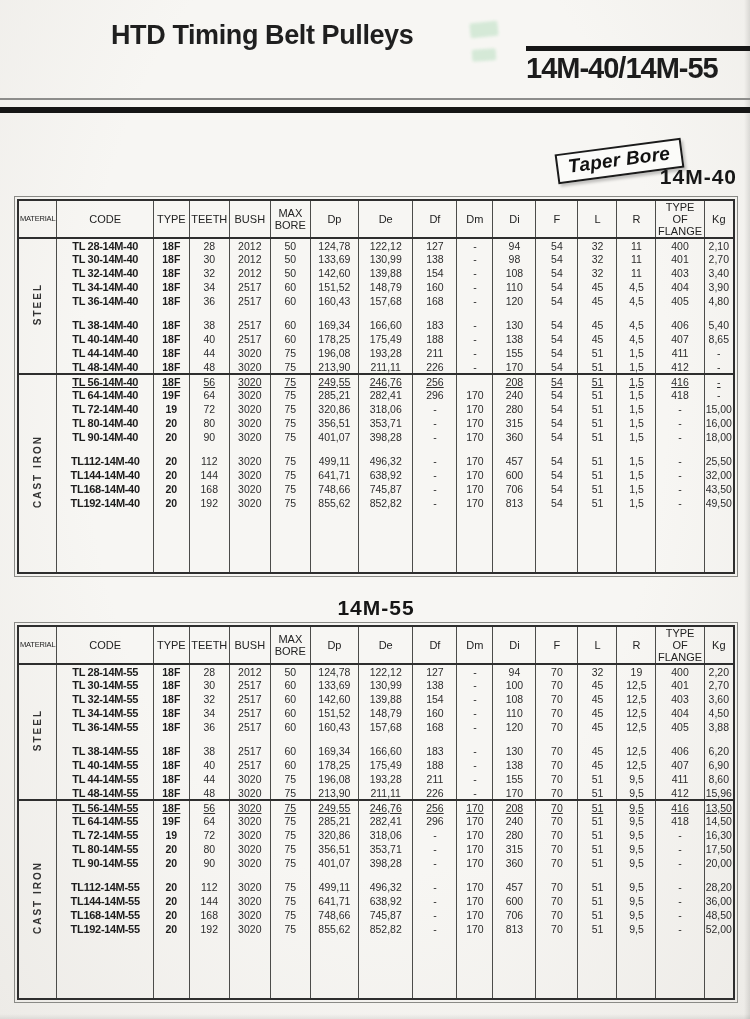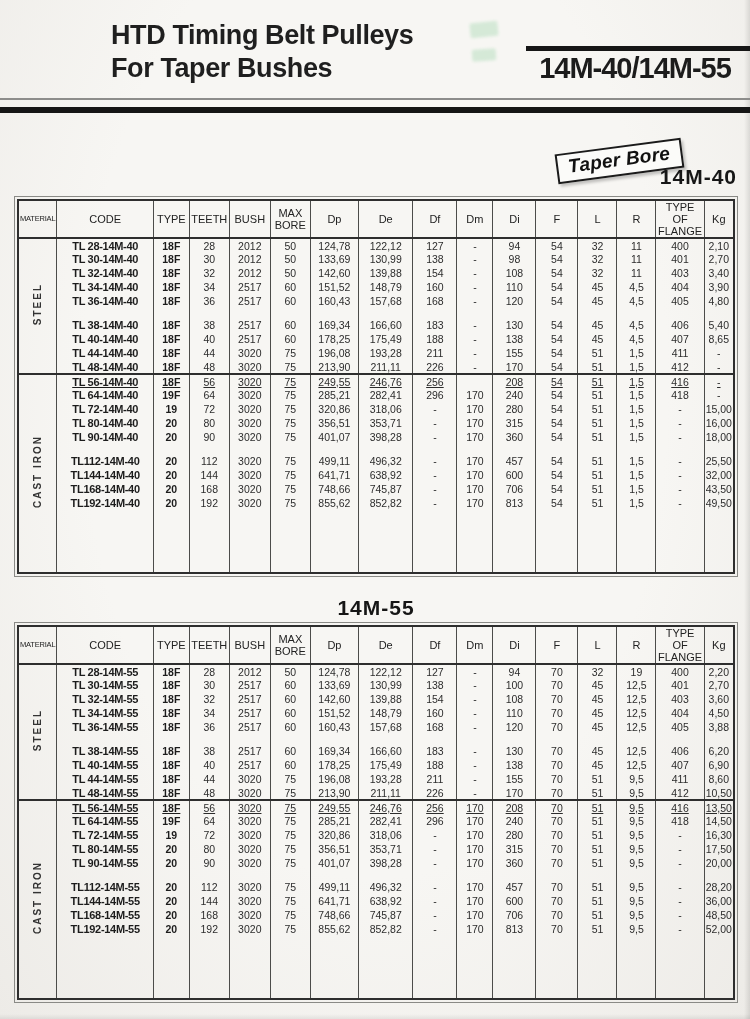--- a/index.html
+++ b/index.html
@@ -15,21 +15,21 @@
   }
   .page-edge-right { position:absolute; right:0; top:0; width:6px; height:100%;
     background:linear-gradient(to right, rgba(0,0,0,0), rgba(0,0,0,0.10)); }
   .page-edge-bottom { position:absolute; left:0; bottom:0; width:100%; height:5px;
     background:linear-gradient(to bottom, rgba(0,0,0,0), rgba(0,0,0,0.07)); }
 
   
   .doc-title { position:absolute; left:111px; top:19px; font-size:27px; font-weight:bold;
     color:#1f1f1f; line-height:1.22; letter-spacing:-0.4px; }
   .model-bar { position:absolute; left:526px; top:46px; width:224px; height:5px; background:#161616; }
-  .model-range { position:absolute; left:526px; top:52px; width:218px; text-align:center;
+  .model-range { position:absolute; left:526px; top:52px; width:218px; 
     font-size:29px; font-weight:bold; color:#1c1c1c; letter-spacing:-1px; }
   .rule-thin { position:absolute; left:0; top:98px; width:750px; height:2px; background:#8d8d8b; }
   .rule-thick { position:absolute; left:0; top:107px; width:750px; height:6px; background:#151515; }
 
   .smudge { position:absolute; background:#8fcf9f; opacity:0.32; filter:blur(1.5px); border-radius:2px; }
   .smudge.s1 { left:470px; top:22px; width:28px; height:15px; transform:rotate(-6deg); }
   .smudge.s2 { left:472px; top:49px; width:24px; height:12px; transform:rotate(-4deg); }
 
   
   .badge {
@@ -85,21 +85,20 @@
 
 <div class="page">
   <div class="page-edge-right"></div>
   <div class="page-edge-bottom"></div>
 
   <div class="smudge s1"></div>
   <div class="smudge s2"></div>
 
   <div class="doc-title">
     <div>HTD Timing Belt Pulleys</div>
-    <div>For Taper Bushes</div>
   </div>
 
   <div class="model-bar"></div>
   <div class="model-range">14M-40/14M-55</div>
 
   <div class="rule-thin"></div>
   <div class="rule-thick"></div>
 
   <div class="badge">Taper Bore</div>
 
@@ -682,21 +681,21 @@
             <td class="col5">75</td>
             <td class="col6">213,90</td>
             <td class="col7">211,11</td>
             <td class="col8">226</td>
             <td class="col9">-</td>
             <td class="col10">170</td>
             <td class="col11">70</td>
             <td class="col12">51</td>
             <td class="col13">9,5</td>
             <td class="col14">412</td>
-            <td class="col15">10,50</td>
+            <td class="col15">15,96</td>
           </tr>
           <tr class="data-row group-sep">
             <th class="col0 material" rowspan="11"><span class="vert">CAST IRON</span></th>
             <td class="col1">TL 56-14M-55</td>
             <td class="col2">18F</td>
             <td class="col3">56</td>
             <td class="col4">3020</td>
             <td class="col5">75</td>
             <td class="col6">249,55</td>
             <td class="col7">246,76</td>

